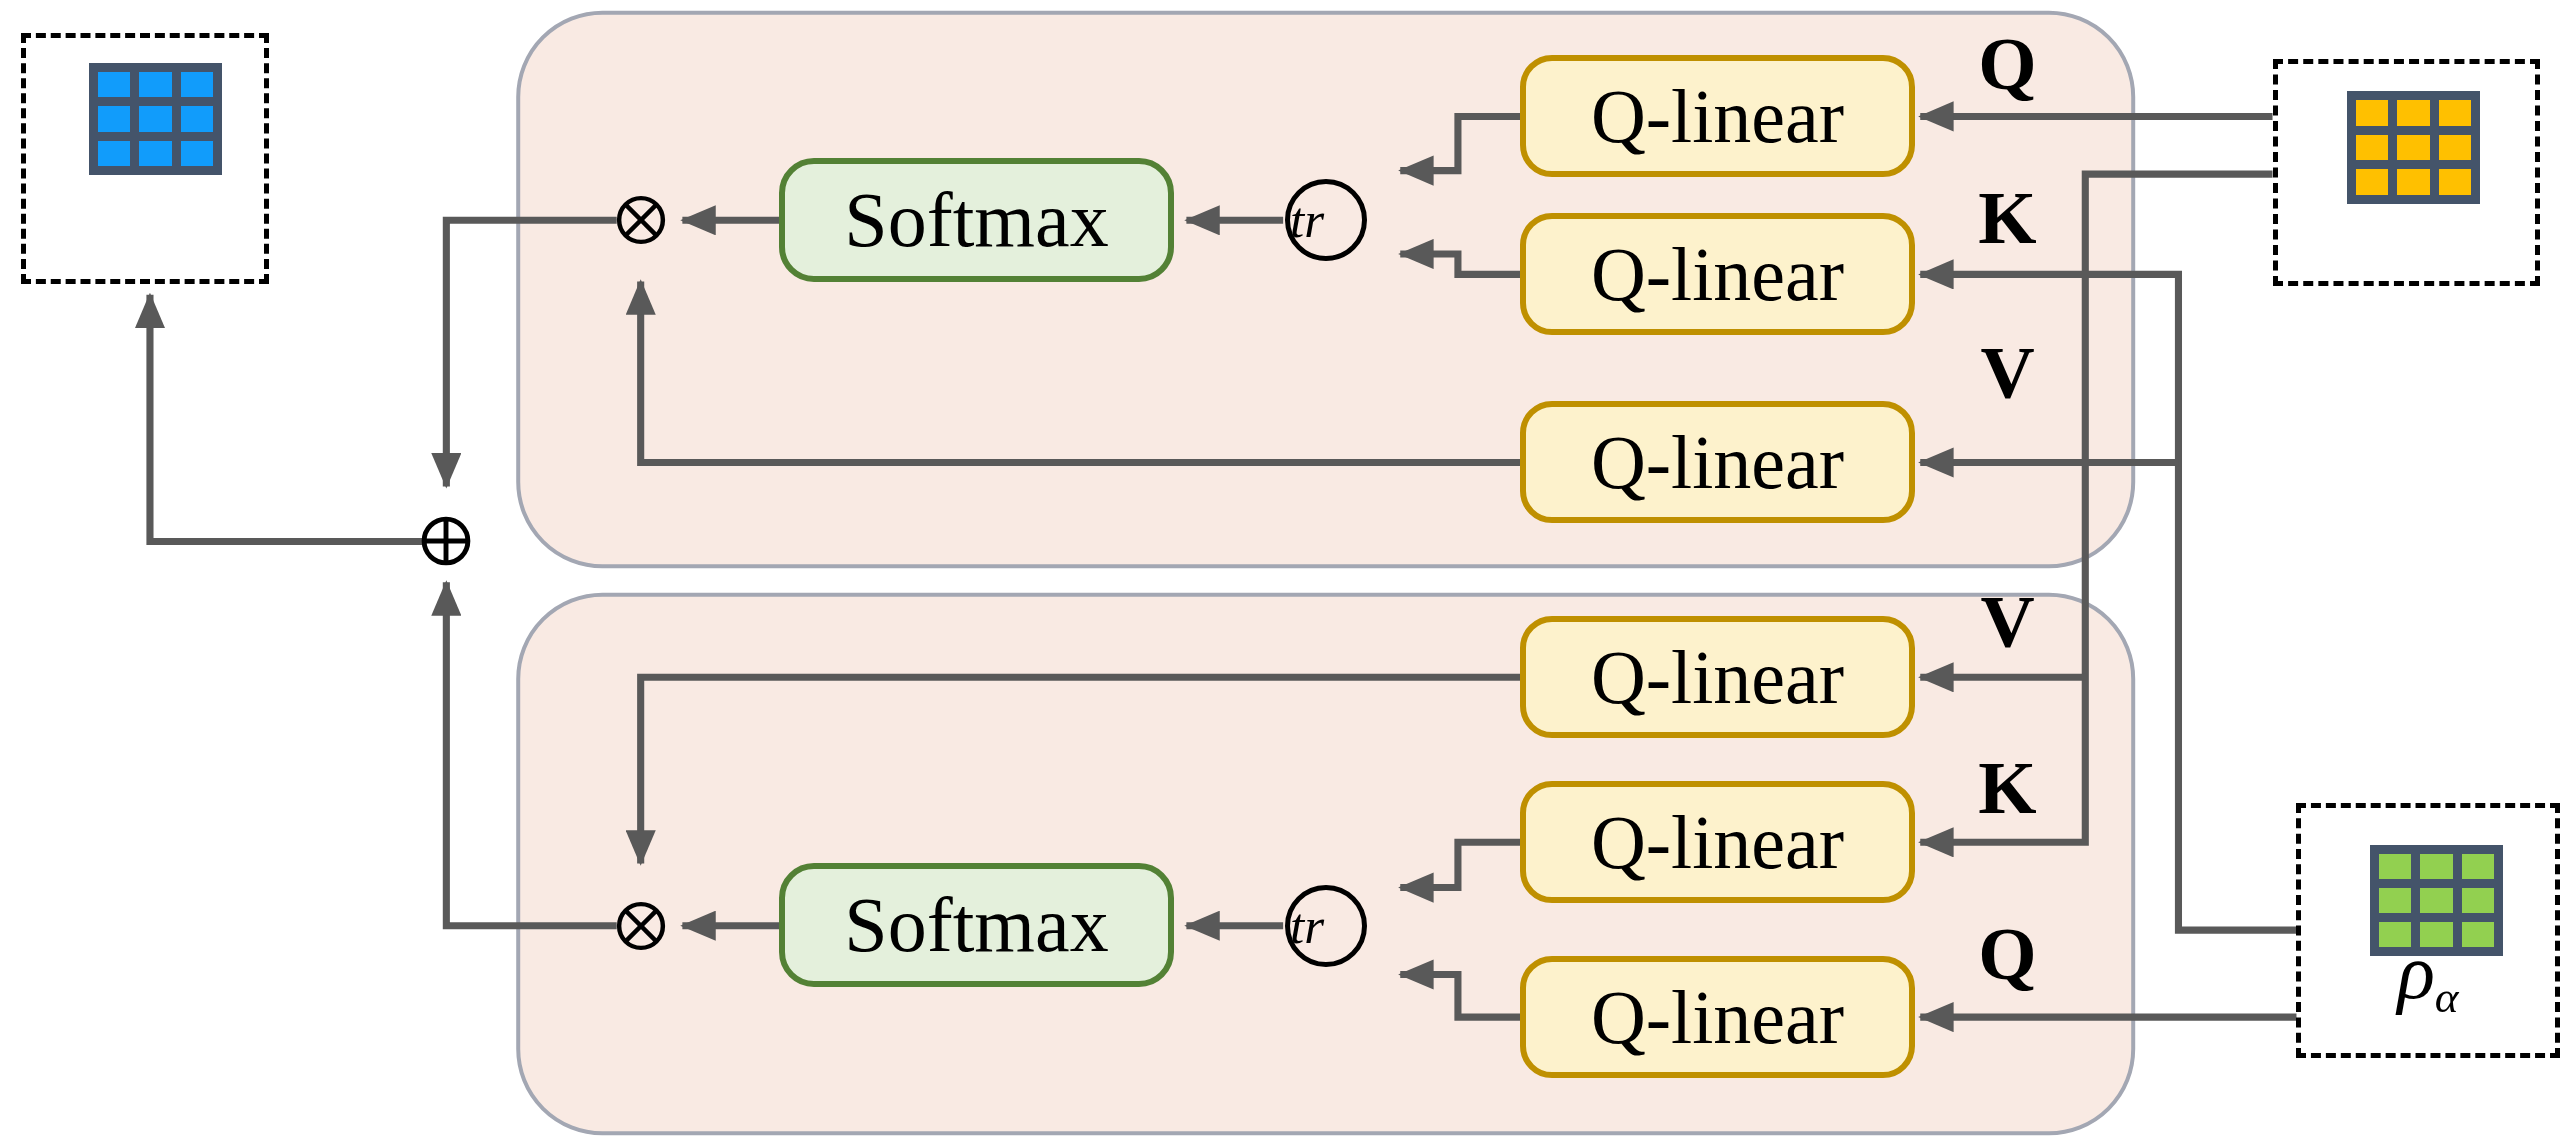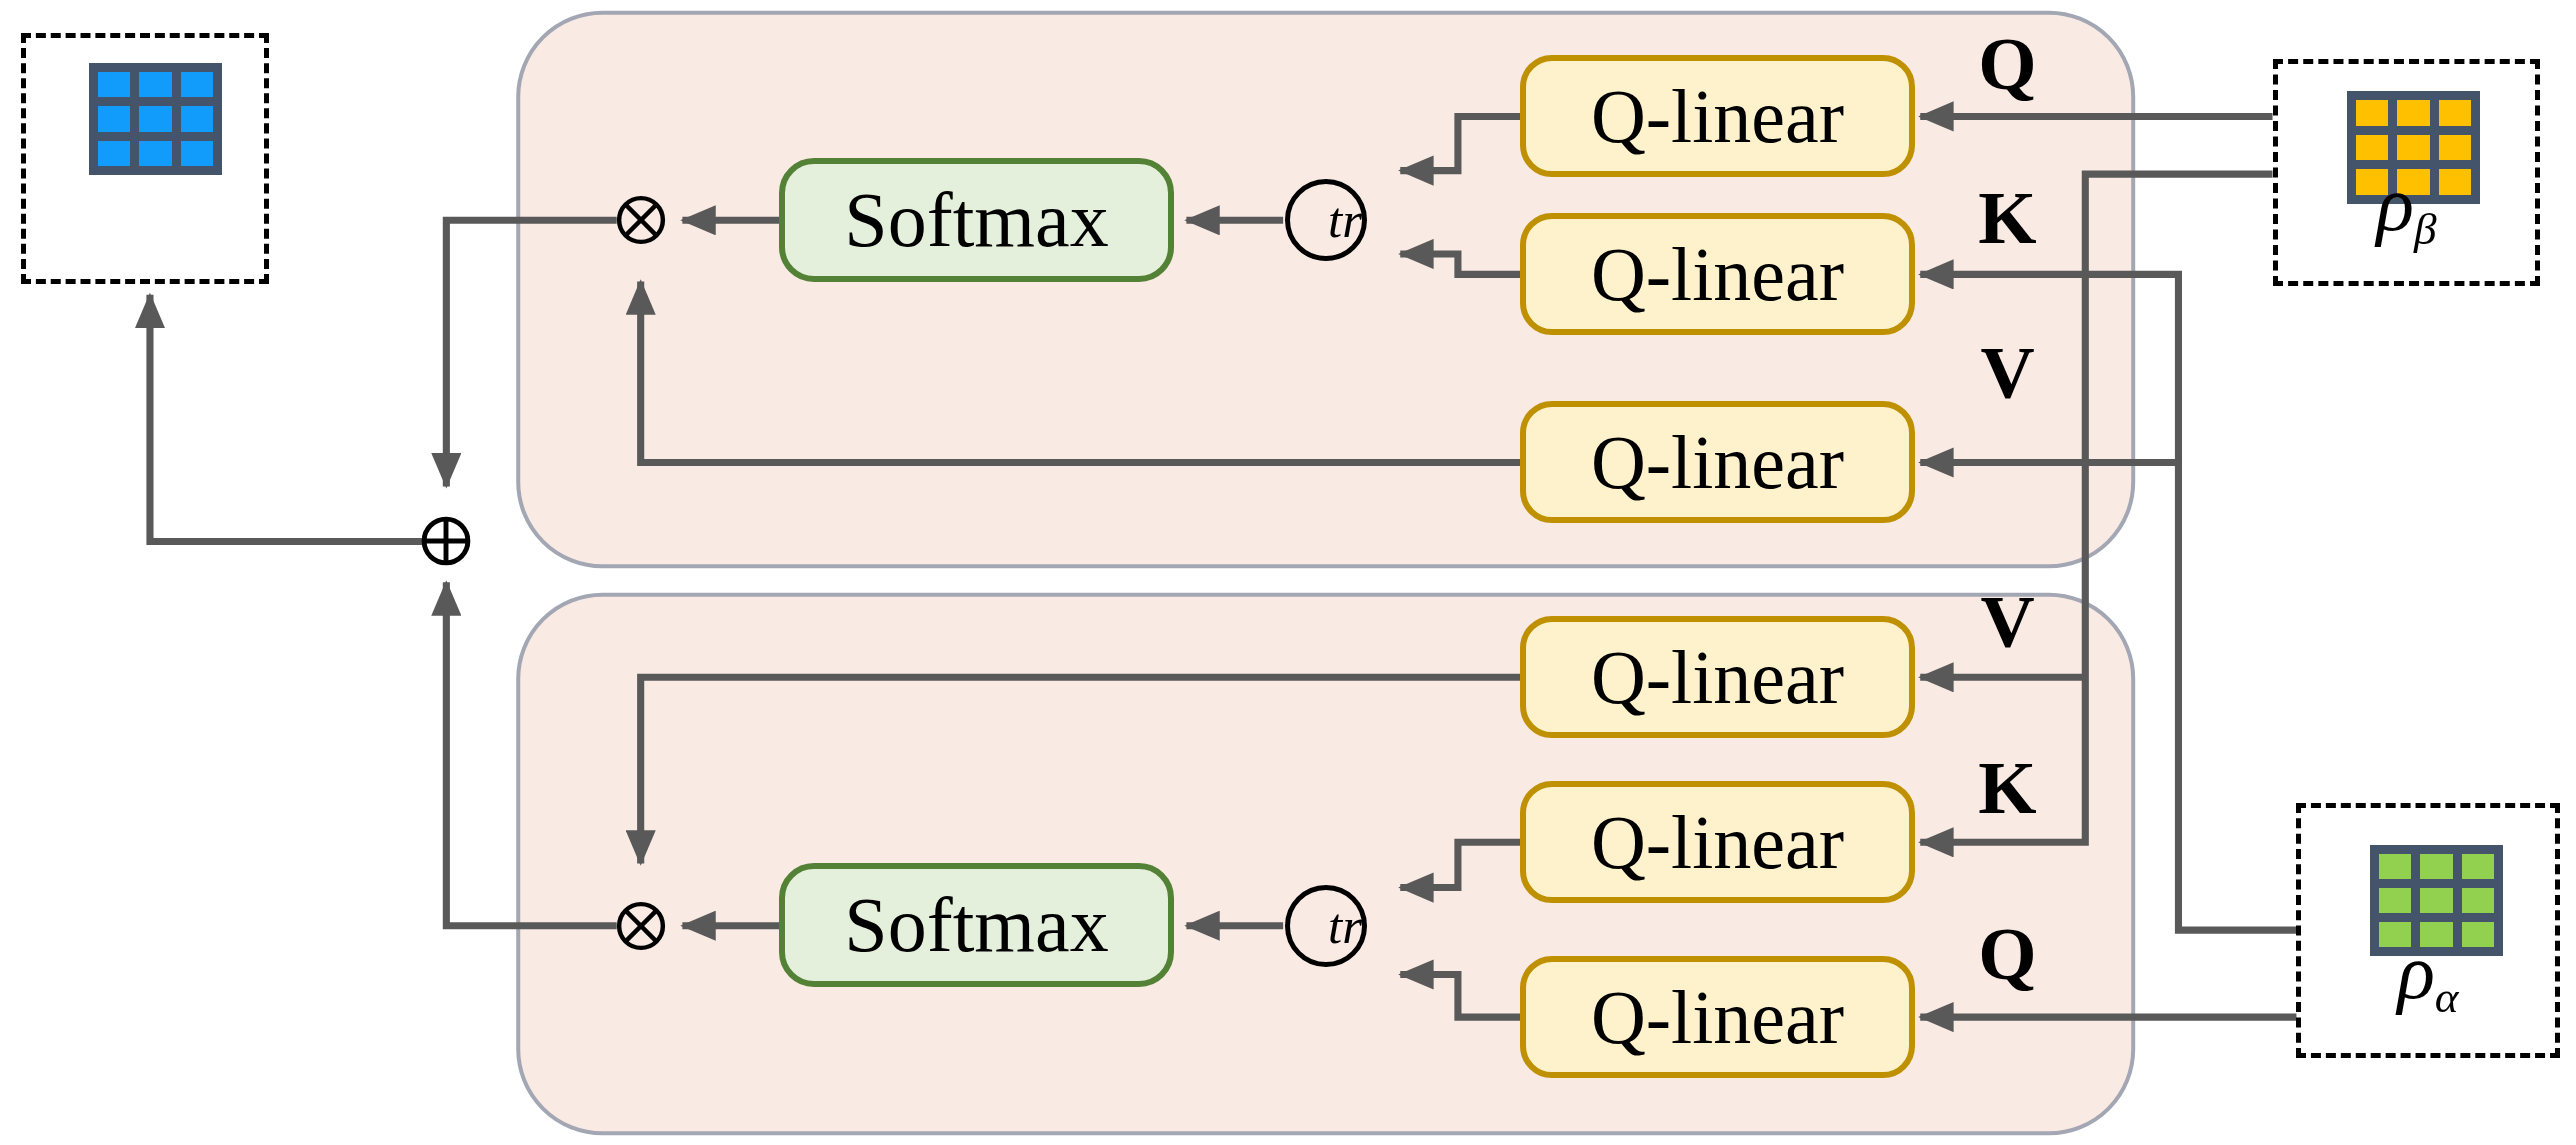--- a/index.html
+++ b/index.html
@@ -37,21 +37,21 @@
     border-radius: 35px;
     display: flex; align-items: center; justify-content: center;
     font-size: 78px; color: #000; white-space: nowrap;
   }
   
   .trace {
     position: absolute; box-sizing: border-box;
     width: 82px; height: 82px;
     border: 5.3px solid var(--c-symbol_stroke);
     border-radius: 50%;
-    display: flex; align-items: center; justify-content: flex-end;
+    display: flex; align-items: center; justify-content: flex-start;
     font-size: 51px; font-style: italic; color: #000;
   }
   
   .op { position: absolute; width: 50px; height: 50px; }
 
   
   .port {
     position: absolute; width: 115px;
     text-align: center;
     font-size: 75px; font-weight: bold; line-height: 85px; color: #000;
@@ -199,23 +199,20 @@
         <div class="cell" style="background: rgb(255, 192, 0);"></div>
         <div class="cell" style="background: rgb(255, 192, 0);"></div>
         <div class="cell" style="background: rgb(255, 192, 0);"></div>
         <div class="cell" style="background: rgb(255, 192, 0);"></div>
         <div class="cell" style="background: rgb(255, 192, 0);"></div>
         <div class="cell" style="background: rgb(255, 192, 0);"></div>
         <div class="cell" style="background: rgb(255, 192, 0);"></div>
         <div class="cell" style="background: rgb(255, 192, 0);"></div>
         <div class="cell" style="background: rgb(255, 192, 0);"></div>
       </div>
-    <div class="rho-label" style="bottom:7px;">
-      <span>ρ</span><span class="sub">β</span>
-    </div>
   </div>
 
   <div class="dashed-box" style="left:2296px; top:803px; width:264px; height:255px;">
     <div class="matrix" style="left:69px; top:37px; width:133px; height:111px;">
         <div class="cell" style="background: rgb(146, 208, 80);"></div>
         <div class="cell" style="background: rgb(146, 208, 80);"></div>
         <div class="cell" style="background: rgb(146, 208, 80);"></div>
         <div class="cell" style="background: rgb(146, 208, 80);"></div>
         <div class="cell" style="background: rgb(146, 208, 80);"></div>
         <div class="cell" style="background: rgb(146, 208, 80);"></div>

